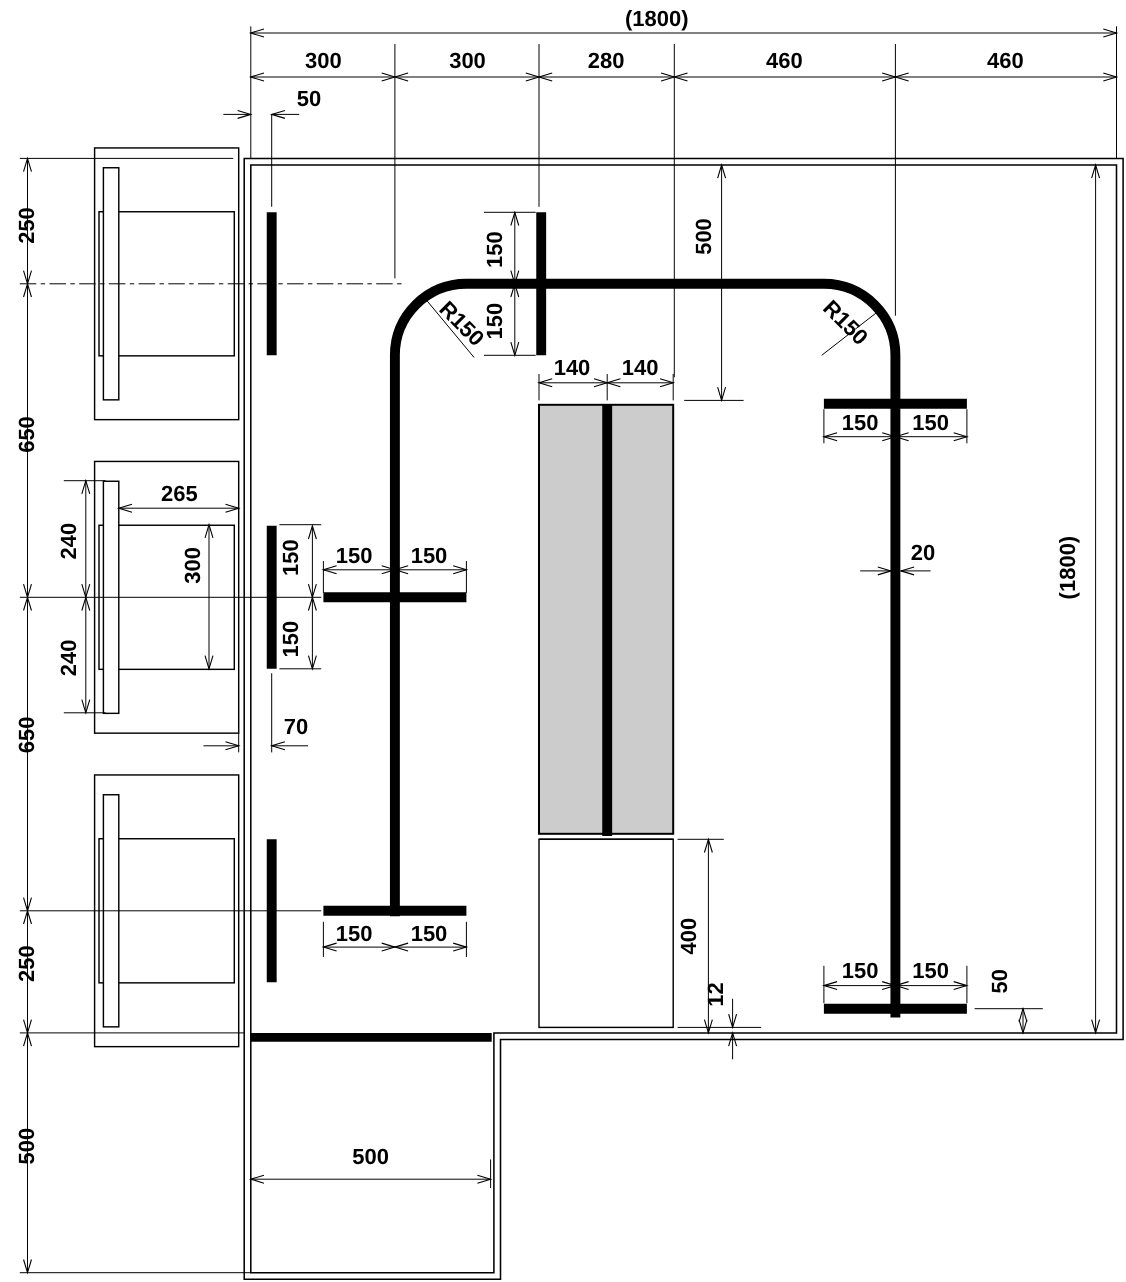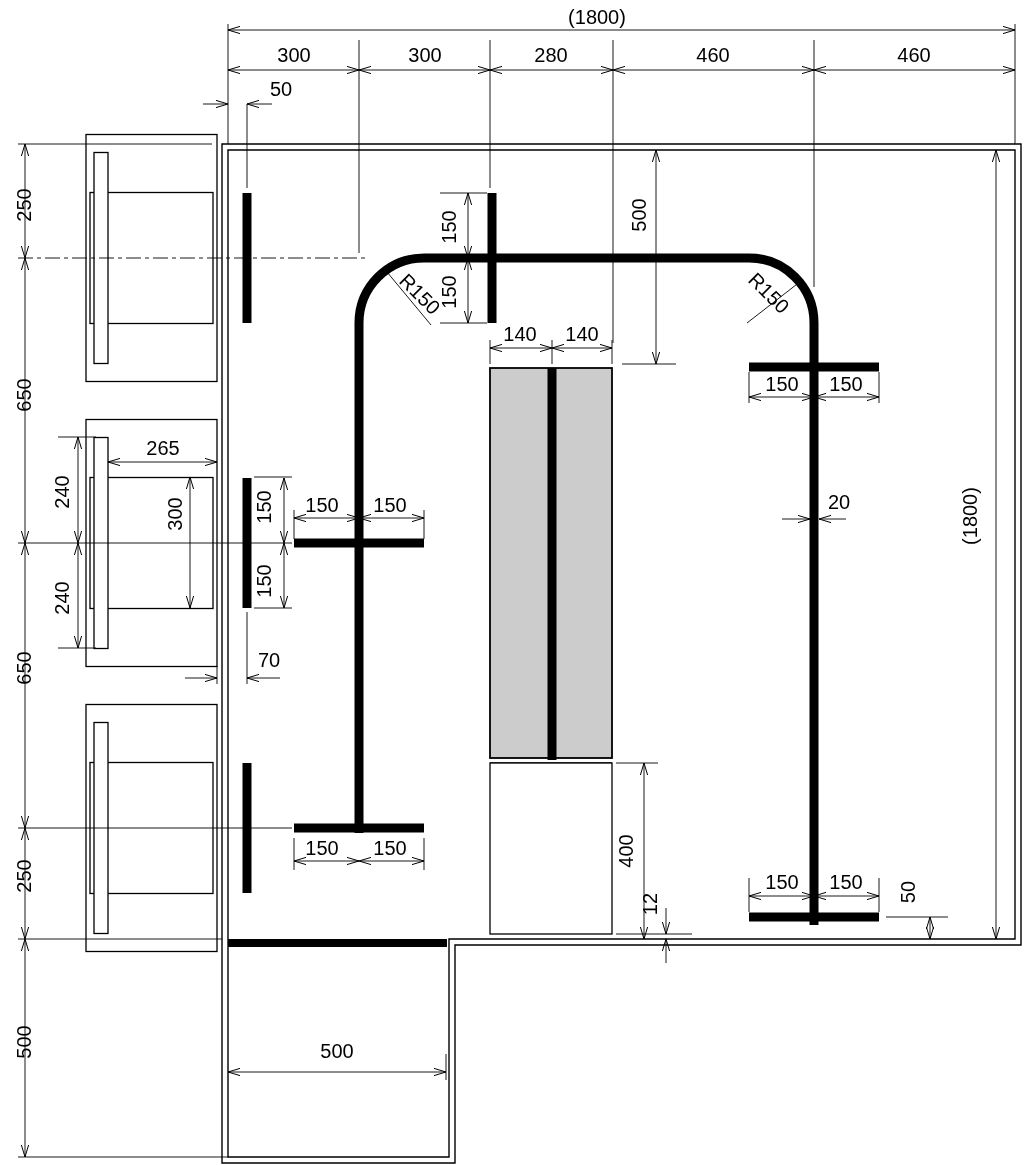--- a/index.html
+++ b/index.html
@@ -1,16 +1,16 @@
 <!DOCTYPE html>
 <html><head>
 <meta charset="utf-8">
 <style>
   html,body{margin:0;padding:0;background:#ffffff;}
-  .stage{position:relative;width:1024px;height:1165px;background:#ffffff;overflow:hidden;}
+  .stage{position:relative;width:1024px;height:1165px;background:#ffffff;overflow:hidden;font-weight:bold;}
   svg{display:block;}
   text{font-family:"Liberation Sans","DejaVu Sans",sans-serif;font-size:20px;fill:#000;}
 </style>
 </head>
 <body>
 
 <div class="stage">
 <svg width="1024" height="1165" viewBox="0 0 1024 1165">
   <defs>
     <marker id="arr" markerUnits="userSpaceOnUse" markerWidth="16" markerHeight="12" refX="13" refY="5" orient="auto-start-reverse">

